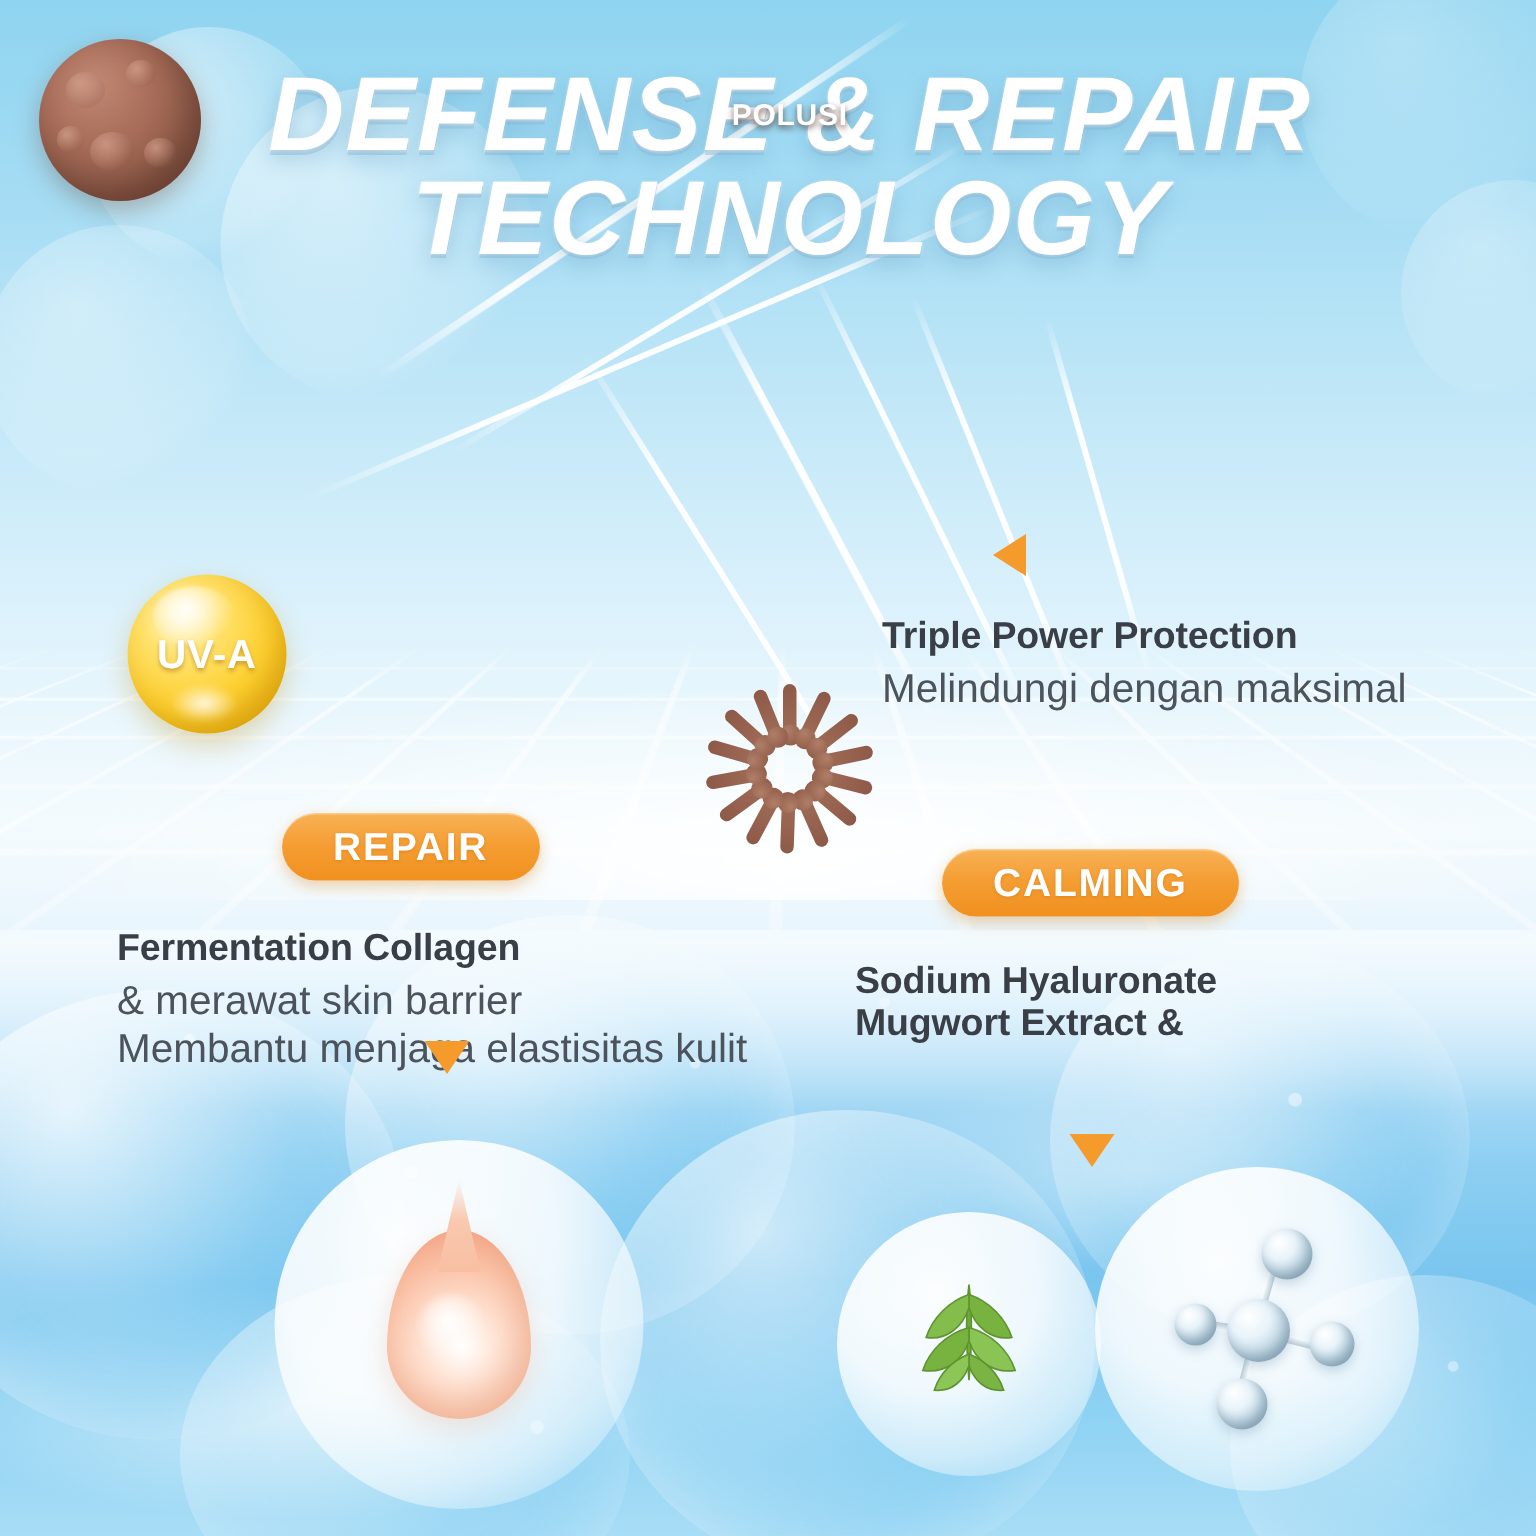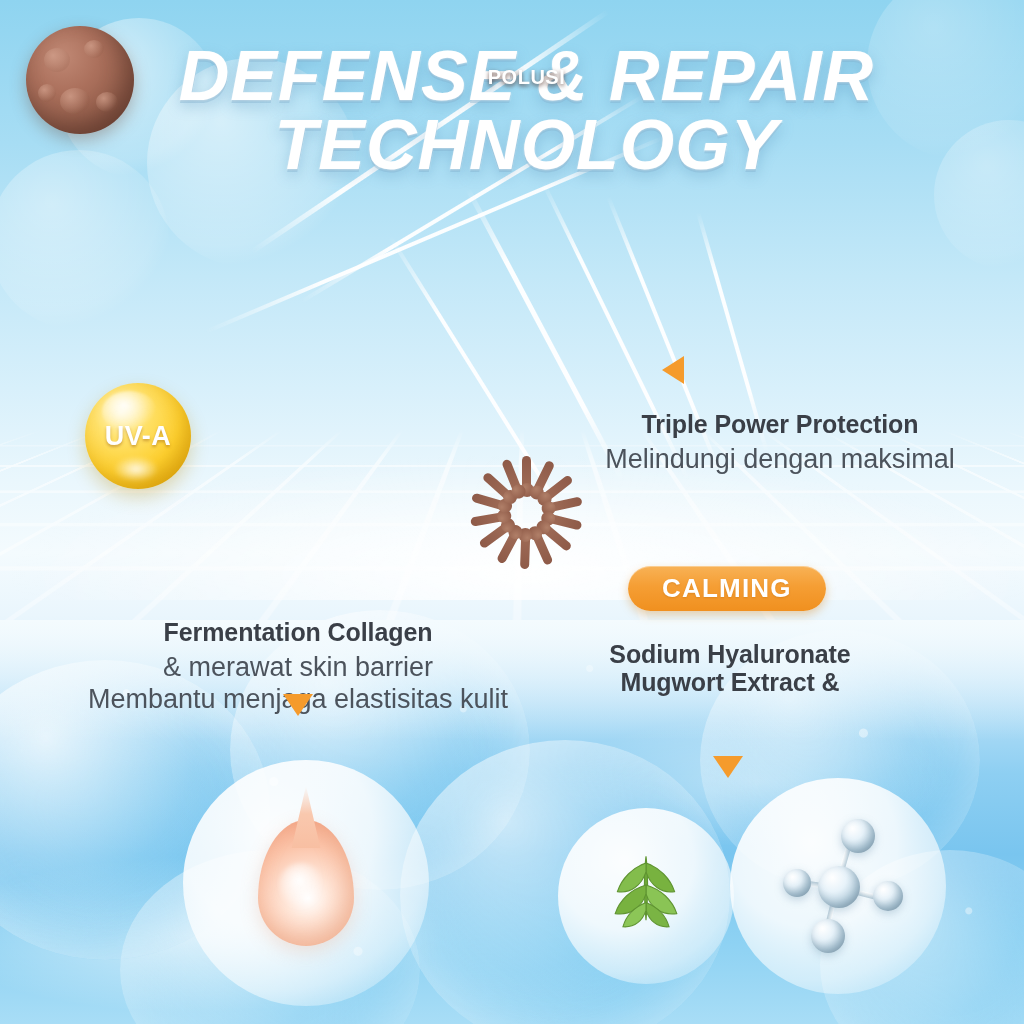--- a/index.html
+++ b/index.html
@@ -206,21 +206,21 @@
     border-top: 14px solid transparent;
     border-bottom: 14px solid transparent;
     border-right: 22px solid #f59b2c;
   }
   .tri-down {
     border-left: 15px solid transparent;
     border-right: 15px solid transparent;
     border-top: 22px solid #f59b2c;
   }
 
-  .block { position: absolute; text-align: center; }
+  .block { position: absolute; text-align: left; }
   .block .h {
     color: #3a3f47;
     font-weight: 800;
     font-size: 25px;
     line-height: 1.12;
     letter-spacing: -.1px;
   }
   .block .s {
     color: #4c535c;
     font-weight: 400;
@@ -354,20 +354,21 @@
     </span>
     <span class="vlbl">POLUSI</span>
   </div>
 
   <div class="tri tri-left" style="left:662px; top:356px;"></div>
   <div class="block" style="left:588px; top:410px; width:384px;">
     <div class="h">Triple Power Protection</div>
     <div class="s">Melindungi dengan maksimal</div>
   </div>
 
+  <div class="badge" style="left:188px; top:542px;">REPAIR</div>
   <div class="block" style="left:78px; top:598px; width:440px;margin-top:20px;">
     <div class="h">Fermentation Collagen</div>
     <div class="s">
       <div>&amp; merawat skin barrier</div>
       <div>Membantu menjaga elastisitas kulit</div>
     </div>
   </div>
   <div class="tri tri-down" style="left:283px; top:694px;"></div>
 
   <div class="badge" style="left:628px; top:566px;">CALMING</div>

